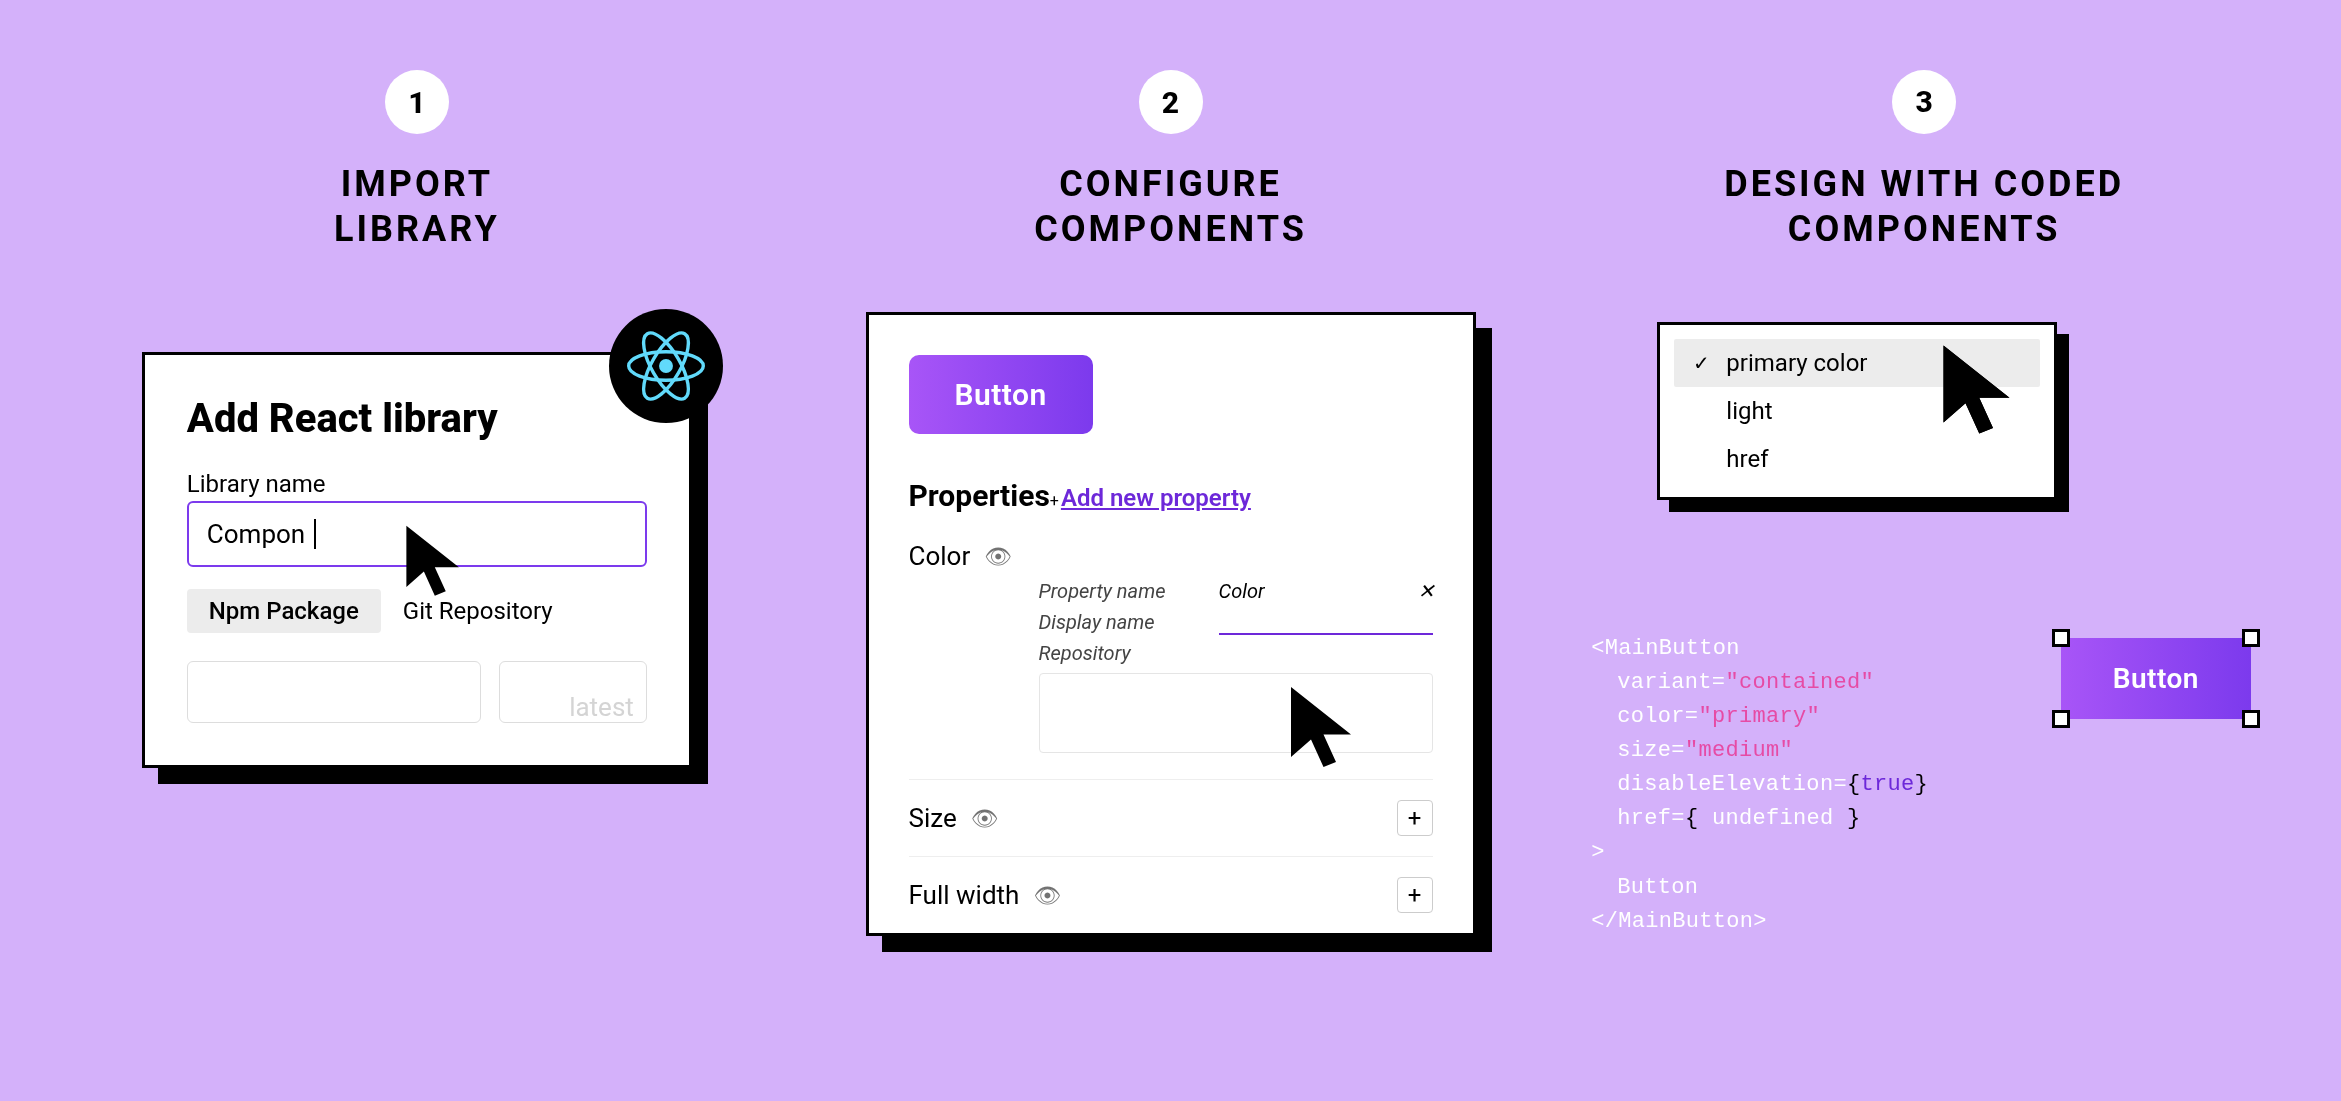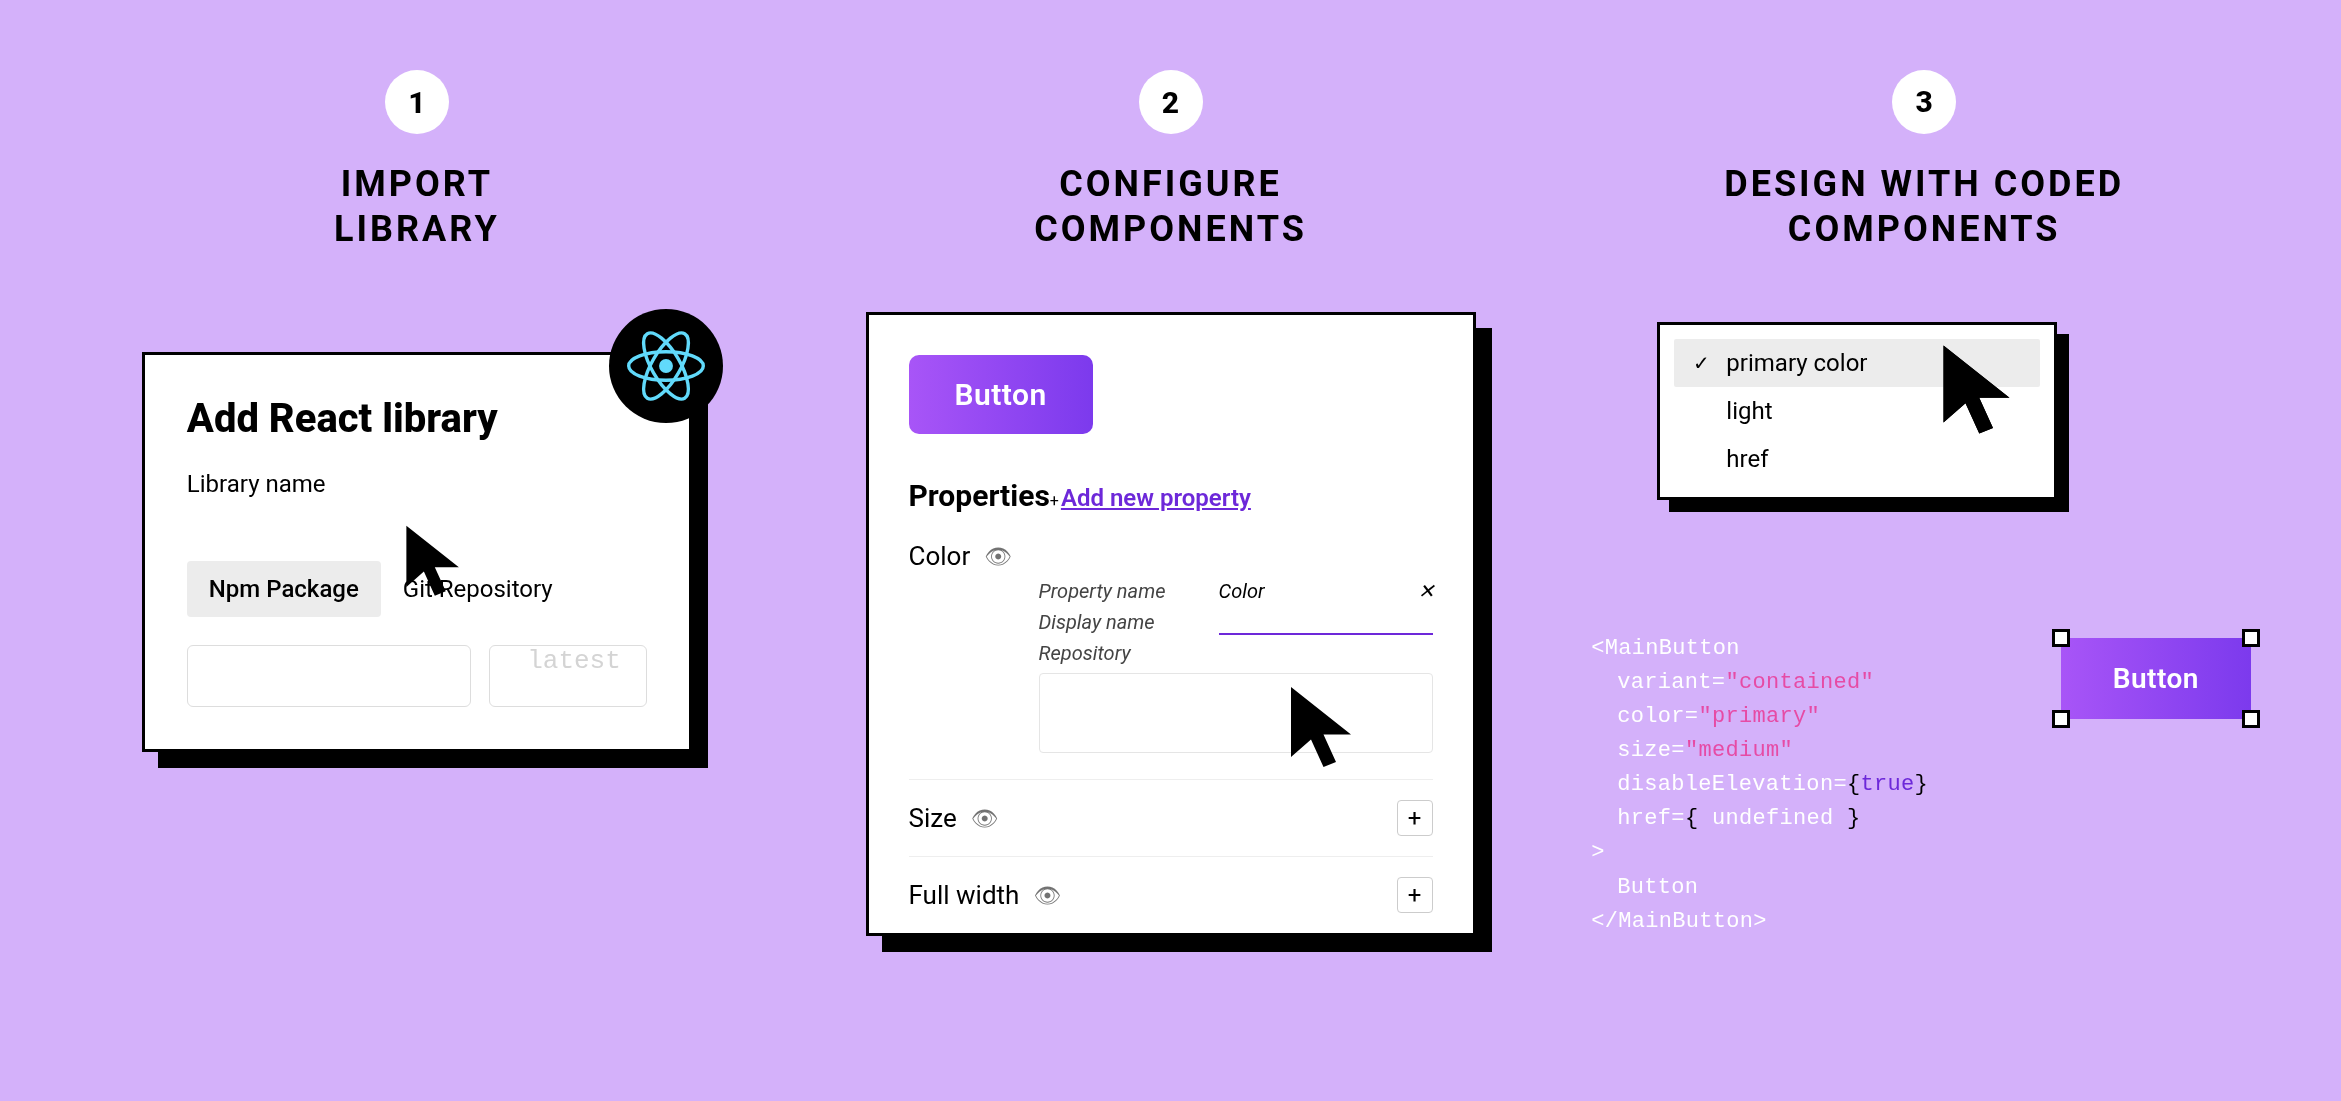--- a/index.html
+++ b/index.html
@@ -76,36 +76,34 @@
     border: 2px solid #7c3aed;
     border-radius: 6px;
     padding: 16px 18px;
     font-size: 26px;
     color: #000;
     background:#fff;
   }
   .text-input .caret { border-right: 2px solid #000; margin-left:2px; animation: none; }
   .tabs { display:flex; margin-top: 22px; }
   .tab {
-    padding: 14px 22px;
+    padding: 8px 22px;
     font-size: 24px;
     border-radius: 4px;
-    margin-top: 41px;
   }
   .tab.active { background: #ececec; font-weight: 500; }
   .row2 { display:flex; gap:18px; margin-top: 28px; }
   .box {
     border: 1.5px solid #ddd;
     border-radius: 6px;
     height: 62px;
-    display:flex; align-items:flex-start; justify-content:flex-end;
-    padding: 0 25px;
+    display:flex; align-items:flex-end; justify-content:flex-end;
+    padding: 0 12px;
     color: #d4d4d4;
     font-size: 26px;
-    font-family: Liberation Mono, monospace;
   }
   .box.pkg { flex: 2.2; justify-content:flex-start; }
   .box.ver { flex: 1; }
   .sublabels { display:flex; gap:18px; margin-top:10px; font-size:20px; color:#000; }
   .sublabels .s1 { flex:2.2; }
   .sublabels .s2 { flex:1; }
 
   .react-badge {
     position:absolute;
     top:-46px; right:-34px;
@@ -241,20 +239,23 @@
 <div class="stage">
 
   <div class="col">
     <div class="step-badge">1</div>
     <div class="step-title">IMPORT<br>LIBRARY</div>
 
     <div class="card1-wrap">
       <div class="card card1">
         <h2>Add React library</h2>
         <span class="field-label">Library name</span>
+        <div class="text-input">
+          <span>Compon</span><span class="caret">&nbsp;</span>
+        </div>
         <div class="tabs">
           <div class="tab active">Npm Package</div>
           <div class="tab">Git Repository</div>
         </div>
         <div class="row2">
           <div class="box pkg"></div>
           <div class="box ver">
               <span>latest</span>
             </div>
         </div>

